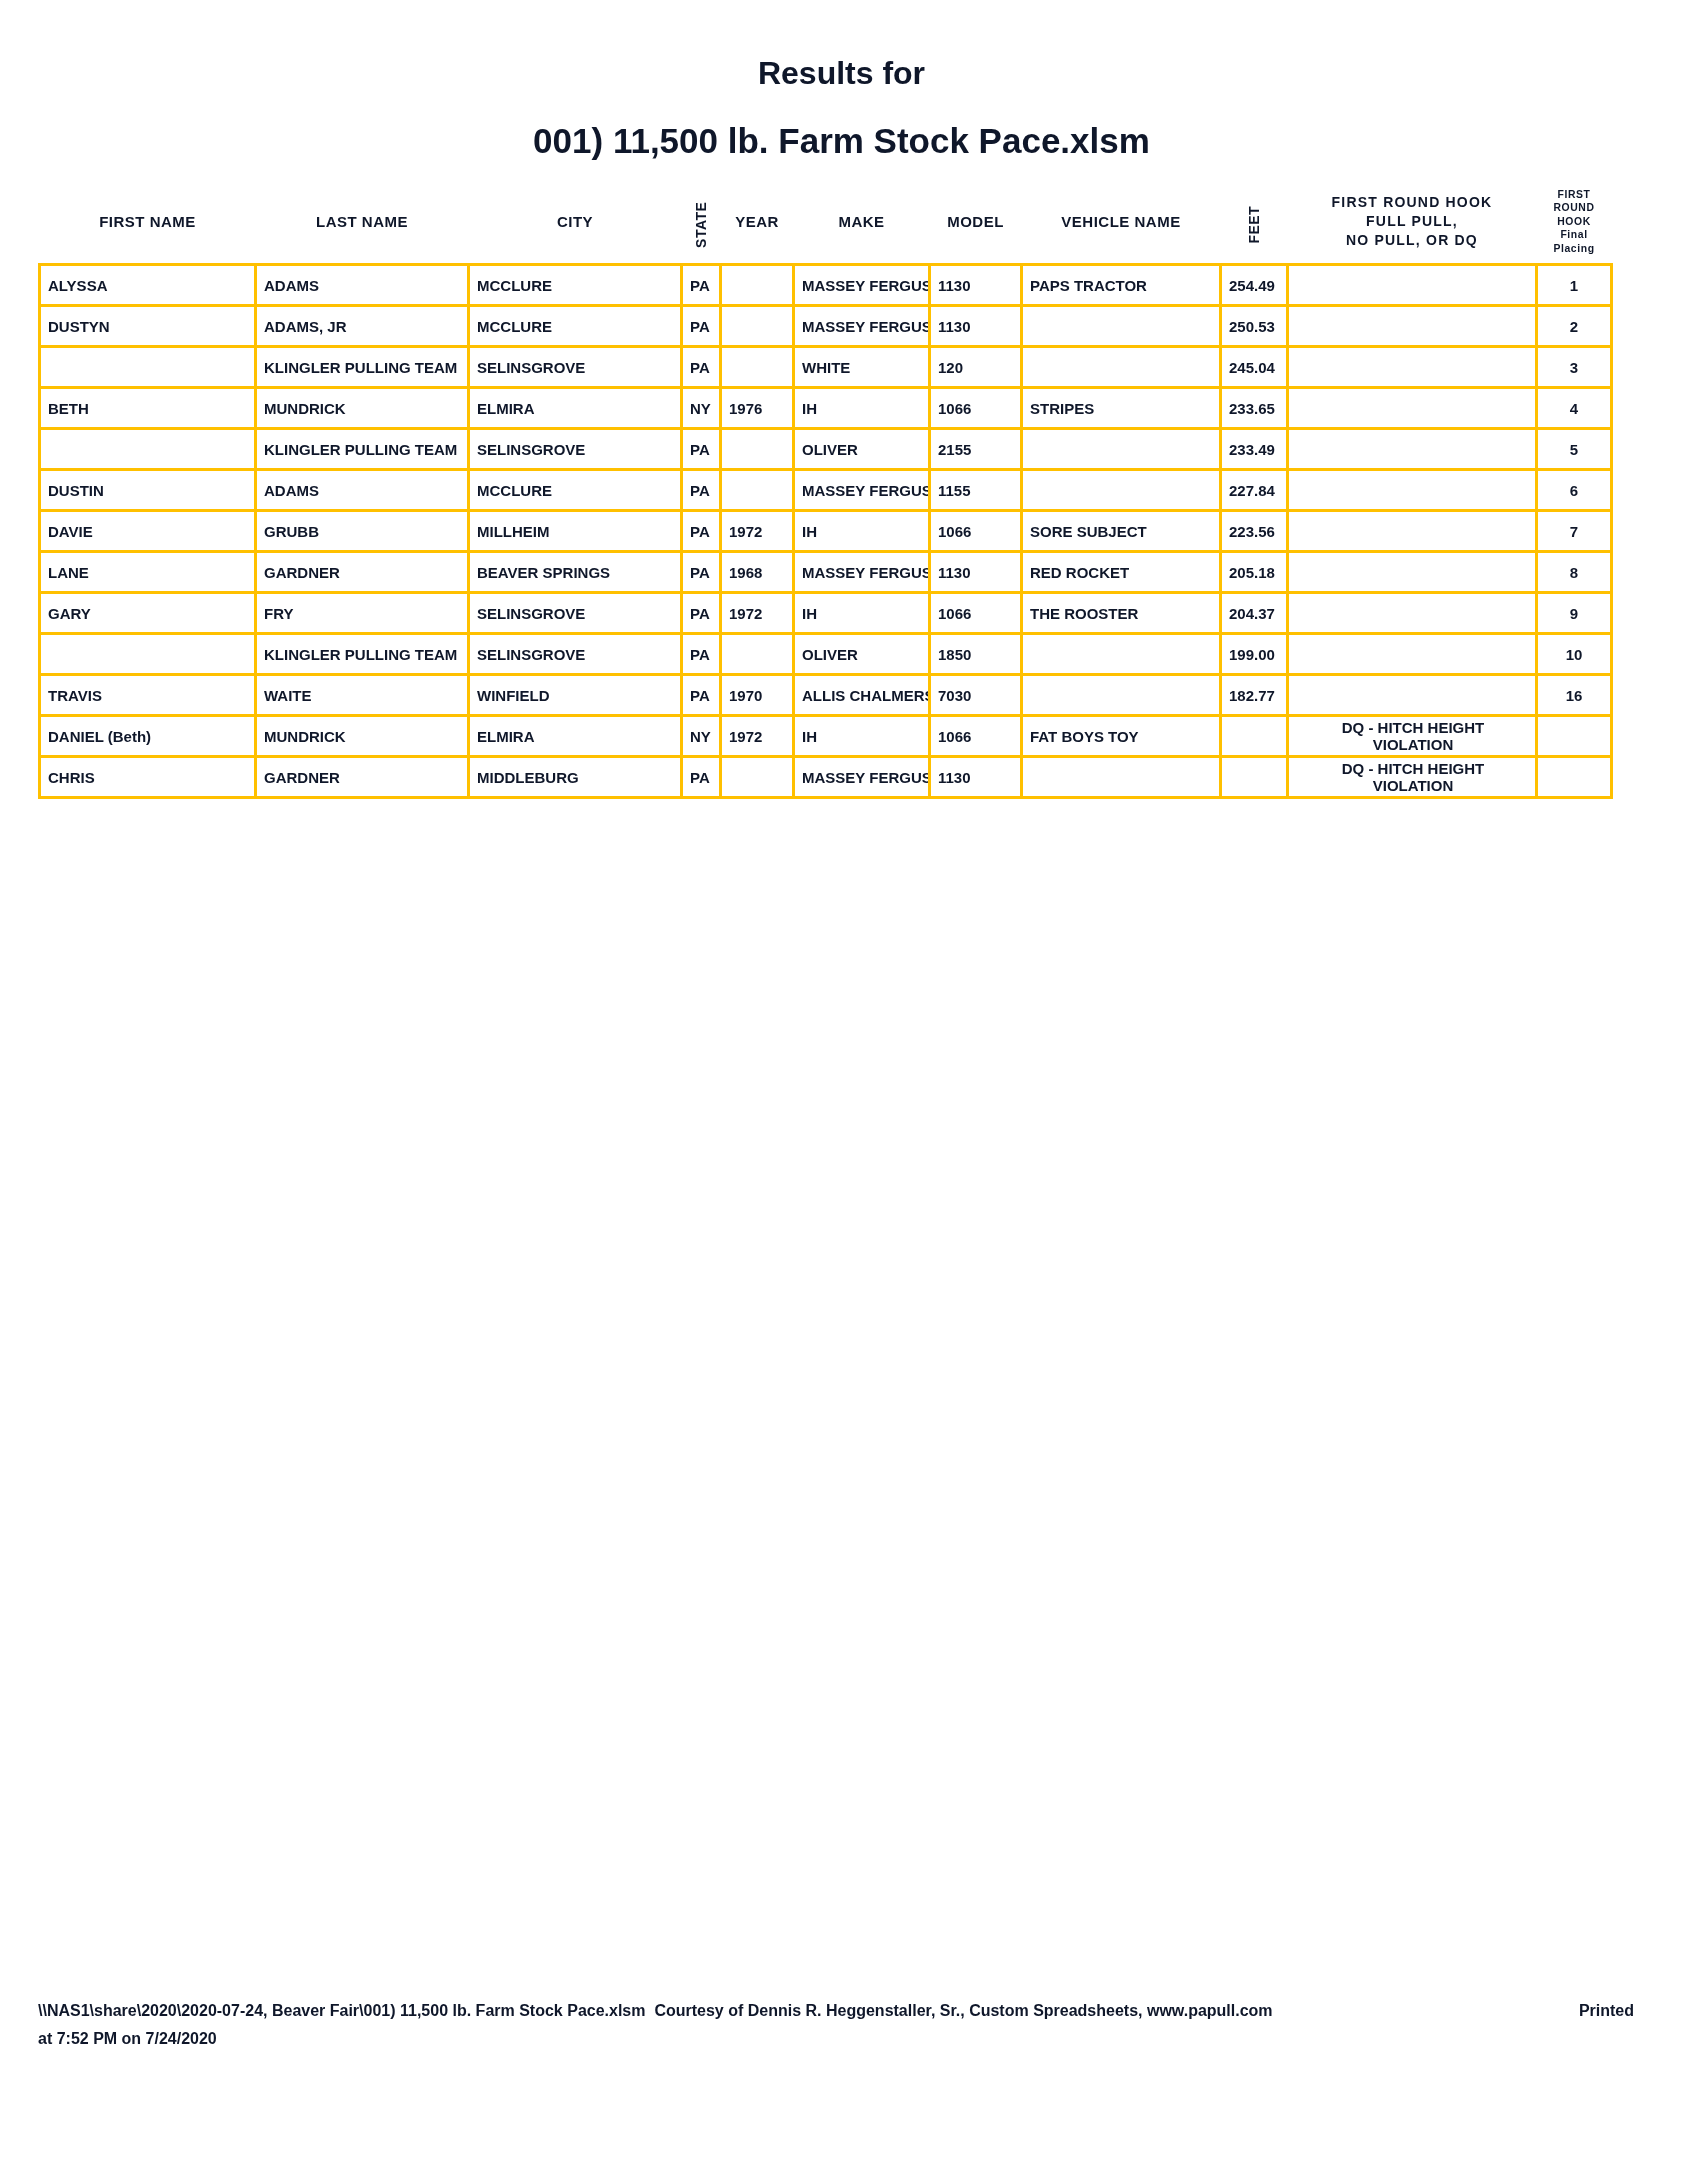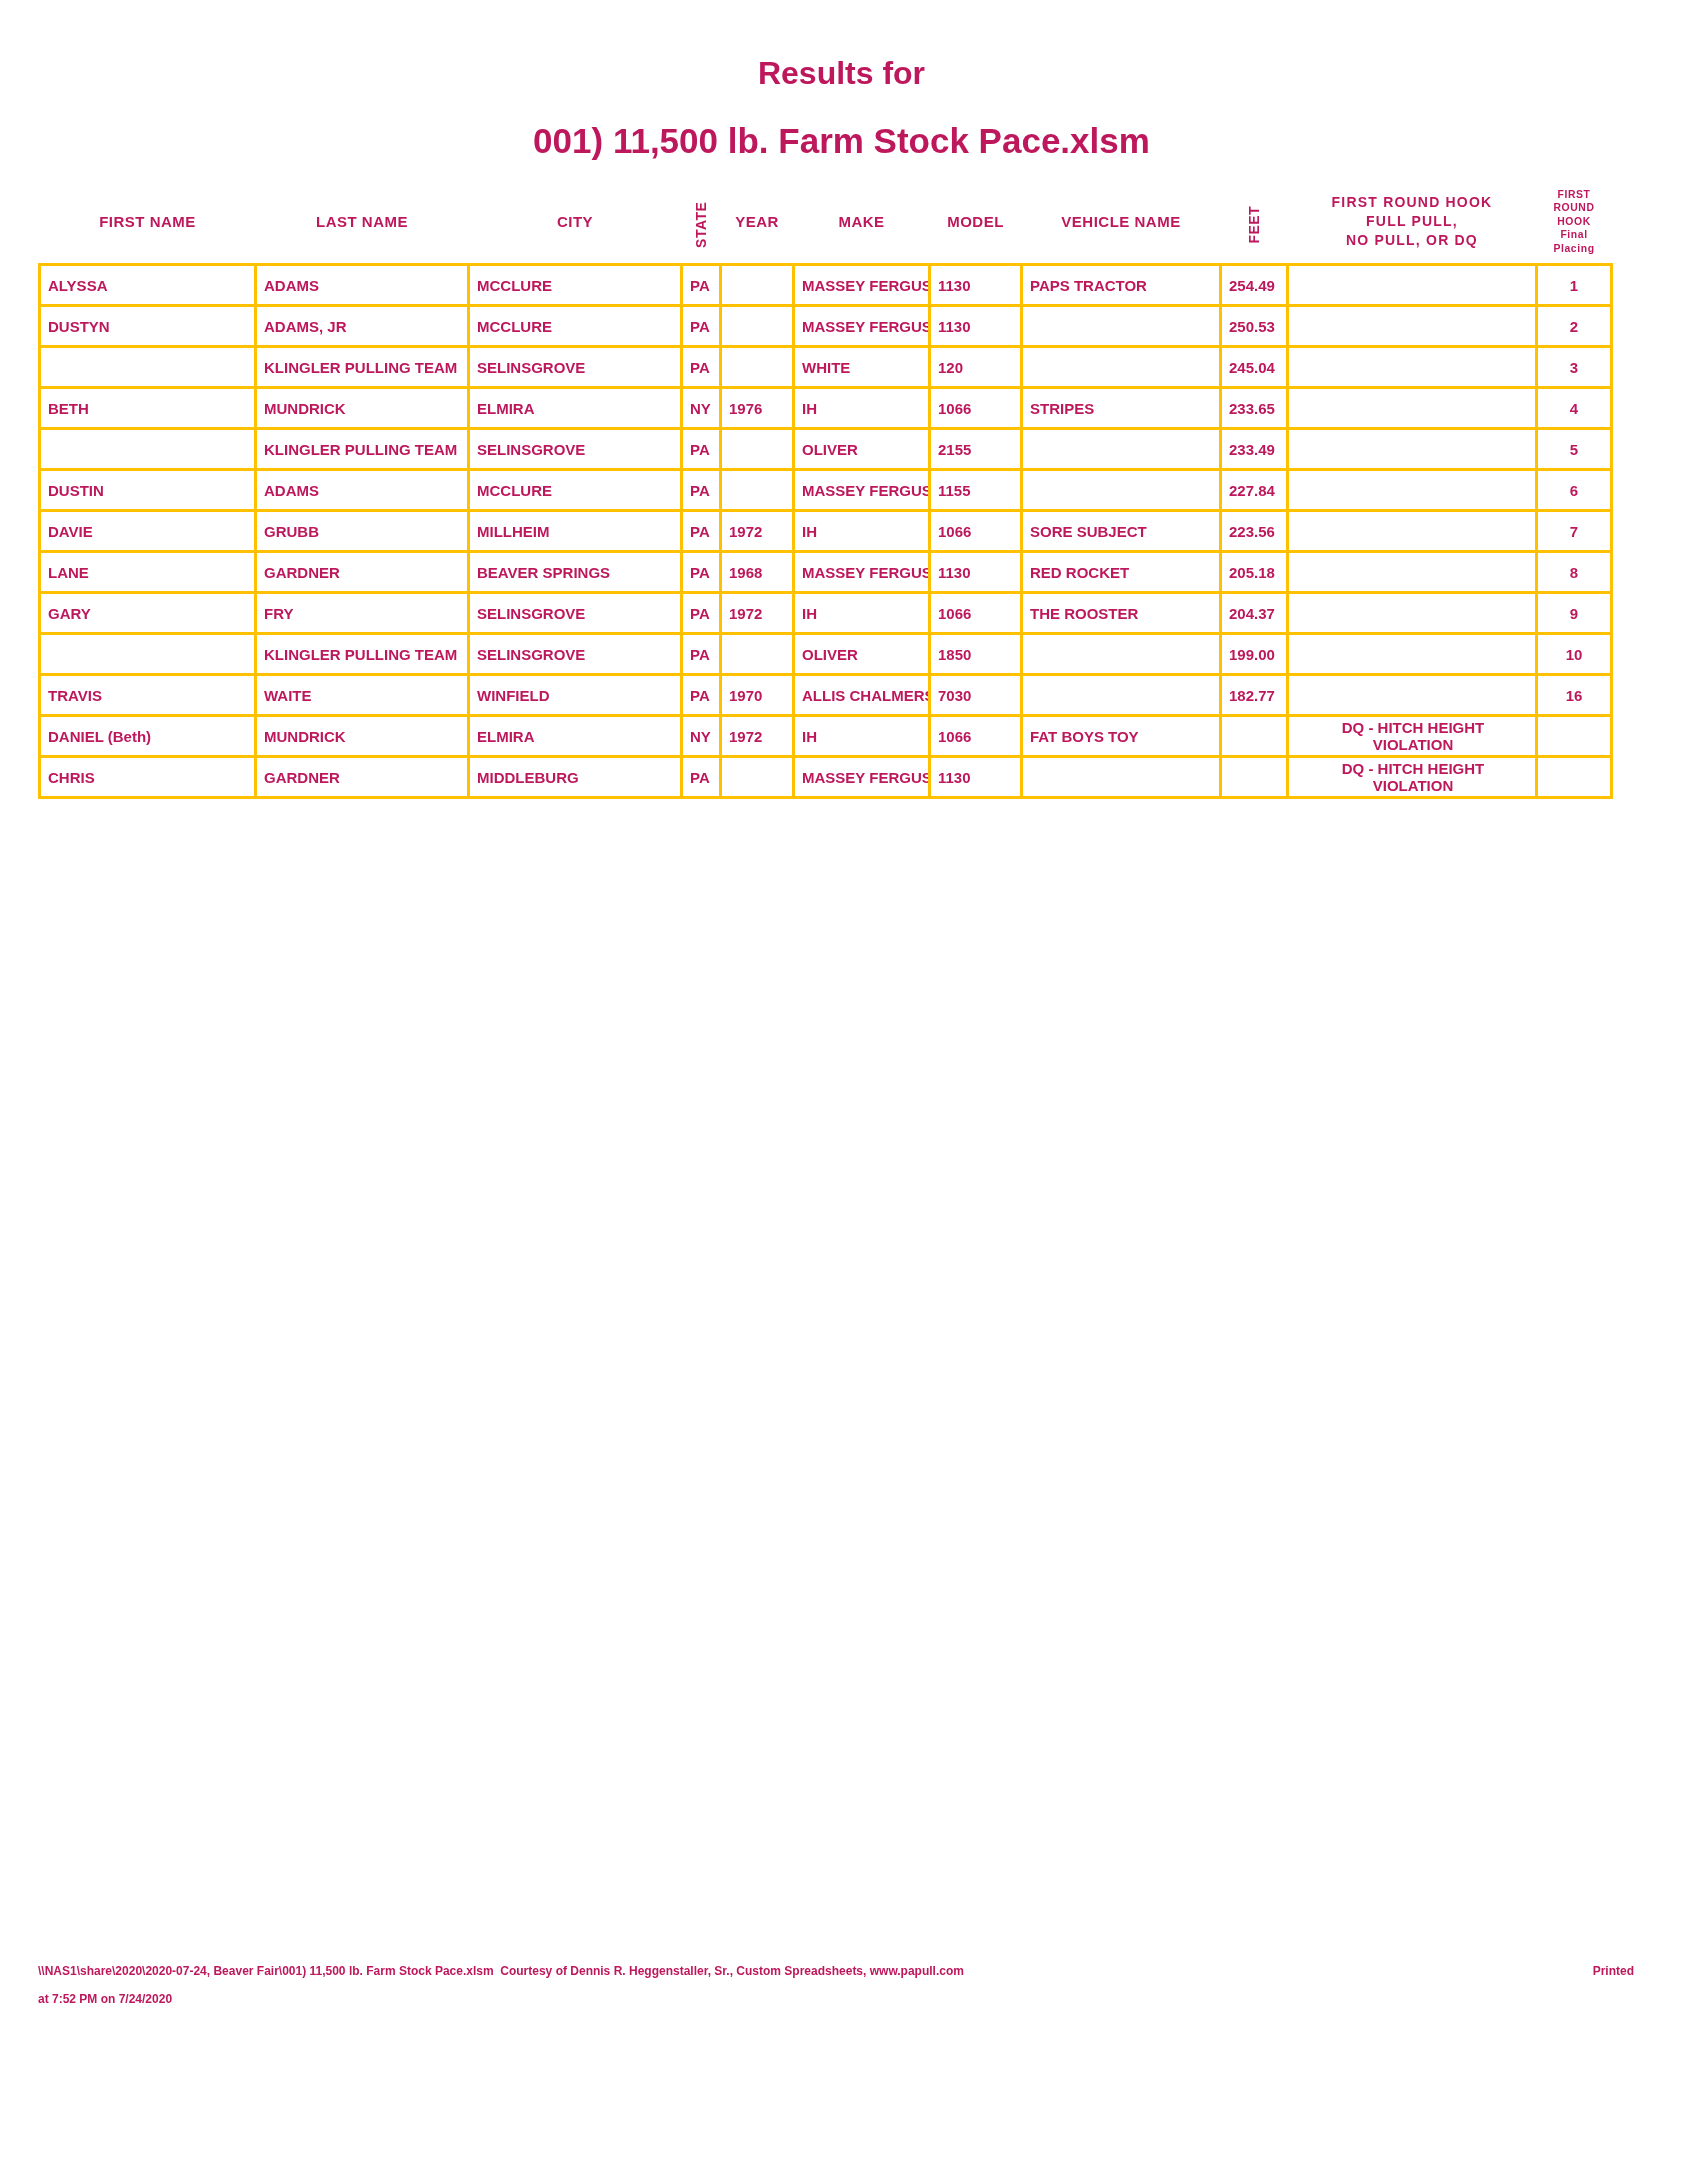--- a/index.html
+++ b/index.html
@@ -2,21 +2,21 @@
 <html><head>
 <meta charset="utf-8">
 <style>
   * { margin:0; padding:0; box-sizing:border-box; }
   html,body { background:#ffffff; }
   .page {
     position:relative;
     width:1683px; height:2178px;
     background:#ffffff;
     font-family:"Liberation Sans", sans-serif;
-    color:#be185d;
+    color:#0f172a;
     overflow:hidden;
   }
   .title-line1 {
     position:absolute; top:55px; left:0; width:100%;
     text-align:center; font-size:32px; font-weight:bold;
   }
   .title-line2 {
     position:absolute; top:113px; left:0; width:100%;
     text-align:center; font-size:35px; font-weight:bold;margin-top:8px;
   }
@@ -44,22 +44,22 @@
     font-size:15px; font-weight:bold;
     padding:2px 5px 2px 7px;
     overflow:hidden; white-space:nowrap;
     background:#ffffff;
   }
   tbody td.c-right  { text-align:right;  padding-right:18px; }
   tbody td.c-center { text-align:center; padding-left:2px; padding-right:2px; }
   tbody td.c-hook   { text-align:center; white-space:normal; }
   .hook-text { display:inline-block; max-width:180px; line-height:17px; }
   .footer {
-    position:absolute; left:38px; top:1957px; width:1596px;
-    font-size:12px; font-weight:bold; line-height:28px;
+    position:absolute; left:38px; top:1997px; width:1596px;
+    font-size:16px; font-weight:bold; line-height:28px;
   }
   .footer-line1 { display:flex; justify-content:space-between; align-items:baseline; }
   .footer-path { white-space:pre; }
 </style>
 </head>
 <body>
 
 <div class="page" style="--grid: #FFC000;">
 
   <div class="title-line1">Results for</div>

